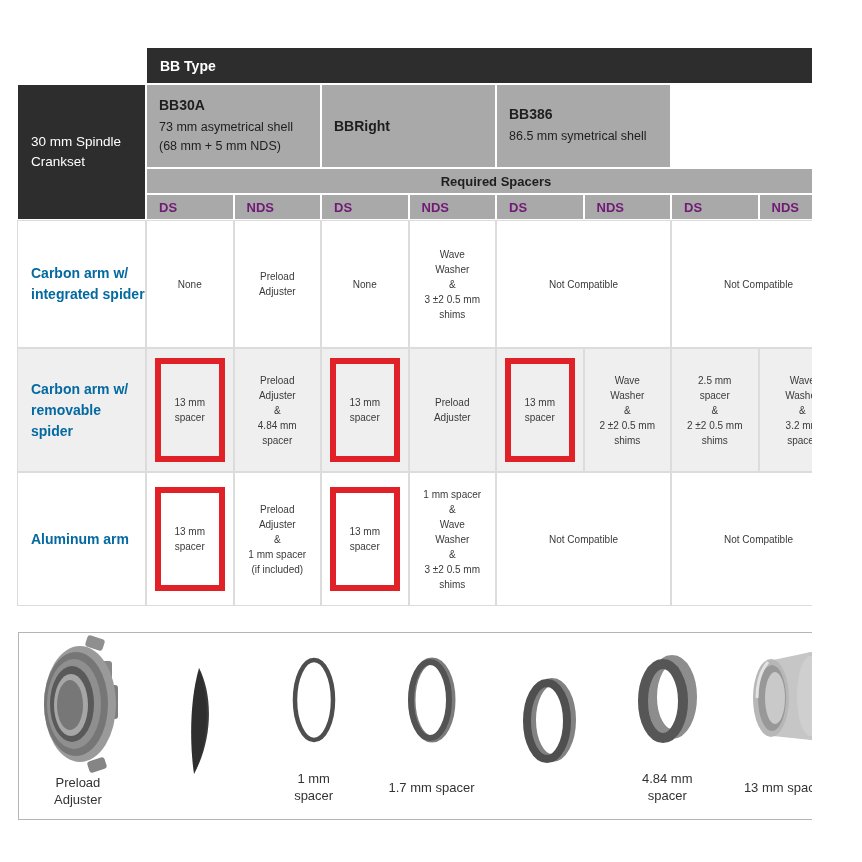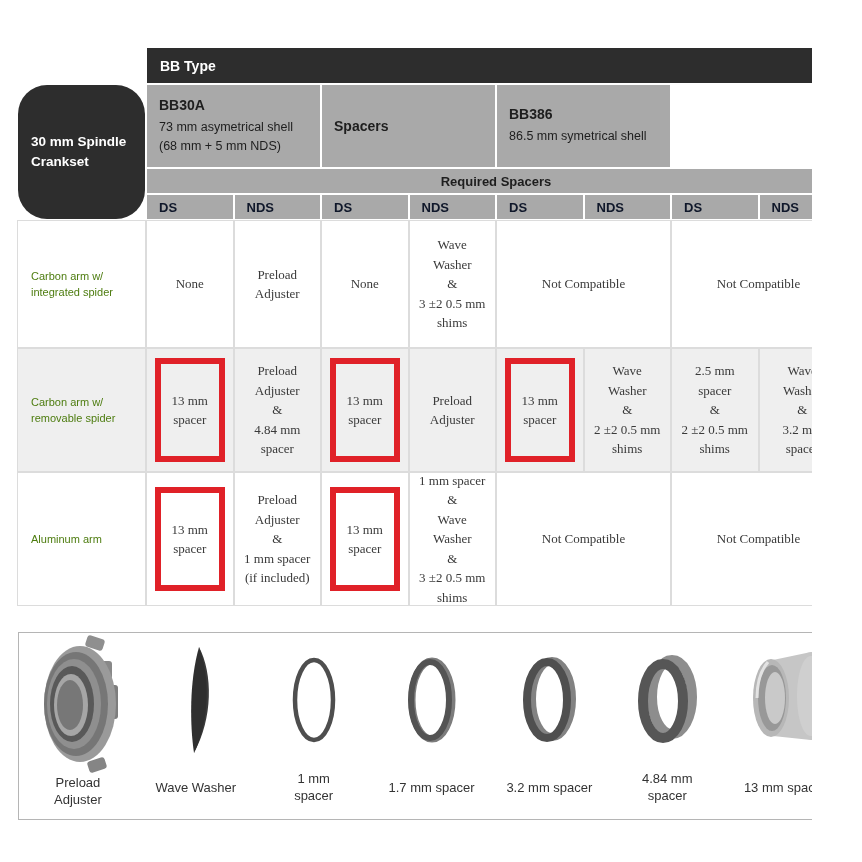--- a/index.html
+++ b/index.html
@@ -7,37 +7,37 @@
         font-family:"Liberation Sans","DejaVu Sans",sans-serif;color:#3a3a3a;overflow:hidden;}
 
   
   .bbtable{position:absolute;left:18px;top:48px;width:827px;
            display:grid;grid-template-columns:127px repeat(8,1fr);
            grid-template-rows:35px 82px 24px 24px 126px 122px 132px;gap:2px;}
   .cell{box-sizing:border-box;}
   .c-empty{background:#ffffff;}
   .c-bbtype{grid-column:2/10;background:#2d2d2d;color:#ffffff;font-weight:bold;
             font-size:14px;display:flex;align-items:center;padding-left:13px;}
-  .c-rowgroup{grid-column:1;grid-row:2/5;background:#2d2d2d;color:#ffffff;font-weight:bold;
+  .c-rowgroup{grid-column:1;grid-row:2/5;background:#2d2d2d;color:#ffffff;font-weight:normal;
               font-size:13.5px;line-height:1.45;display:flex;align-items:center;
-              padding-left:13px;white-space:pre-line;border-radius:29px;}
+              padding-left:13px;white-space:pre-line;}
   .c-bbhead{background:#a9a9a9;grid-column:span 2;display:flex;flex-direction:column;
             justify-content:center;padding:8px 12px;color:#1e1e1e;}
   .c-bbhead .bbname{font-weight:bold;font-size:14px;}
   .c-bbhead .bbdesc{font-size:12.5px;line-height:1.5;margin-top:5px;white-space:pre-line;}
   .c-req{grid-column:2/10;background:#a9a9a9;color:#1e1e1e;font-weight:bold;font-size:13px;
          display:flex;align-items:center;justify-content:center;}
-  .c-dsnds{background:#a9a9a9;color:#0f172a;font-weight:bold;font-size:13px;
+  .c-dsnds{background:#a9a9a9;color:#701a75;font-weight:bold;font-size:13px;
            display:flex;align-items:center;padding-left:12px;}
-  .c-label{background:#ffffff;outline:1px solid #dcdcdc;font-weight:normal;font-size:11px;
-           line-height:1.5;color:#4d7c0f;display:flex;align-items:center;padding-left:13px;
+  .c-label{background:#ffffff;outline:1px solid #dcdcdc;font-weight:bold;font-size:14px;
+           line-height:1.5;color:#0369a1;display:flex;align-items:center;padding-left:13px;
            white-space:pre-line;}
-  .c-data{background:#ffffff;outline:1px solid #dcdcdc;font-size:13px;line-height:1.5;
+  .c-data{background:#ffffff;outline:1px solid #dcdcdc;font-size:10px;line-height:1.5;
           display:flex;align-items:center;justify-content:center;text-align:center;
-          white-space:pre-line;padding:4px;font-family:Liberation Serif, serif;}
+          white-space:pre-line;padding:4px;}
   .span2{grid-column:span 2;}
   .alt .c-label,.alt.c-data,.c-data.alt{background:#efefef;}
   .redbox{border:6px solid #e02128;width:70px;min-height:104px;display:flex;
           align-items:center;justify-content:center;text-align:center;white-space:pre-line;
           box-sizing:border-box;}
 
   
   .legend{position:absolute;left:18px;top:632px;width:827px;height:188px;
           border:1px solid #b5b5b5;box-sizing:border-box;display:flex;background:#ffffff;}
   .legend-item{flex:1 1 0;display:flex;flex-direction:column;align-items:center;
@@ -57,21 +57,21 @@
     <div class="cell c-bbtype">BB Type</div>
 
     <div class="cell c-rowgroup">30 mm Spindle
 Crankset</div>
     <div class="cell c-bbhead">
       <div class="bbname">BB30A</div>
       <div class="bbdesc">73 mm asymetrical shell
 (68 mm + 5 mm NDS)</div>
     </div>
     <div class="cell c-bbhead">
-      <div class="bbname">Spacers</div>
+      <div class="bbname">BBRight</div>
     </div>
     <div class="cell c-bbhead">
       <div class="bbname">BB386</div>
       <div class="bbdesc">86.5 mm symetrical shell</div>
     </div>
 
     <div class="cell c-req">Required Spacers</div>
 
     <div class="cell c-dsnds">DS</div>
     <div class="cell c-dsnds">NDS</div>
@@ -179,21 +179,20 @@
 Adjuster</div>
     </div>
 
     <div class="legend-item">
       <div class="legend-img">
         <svg width="60" height="112" viewBox="0 0 60 112">
           <path d="M33 3 C47 30 47 74 28 109 C36 76 37 31 33 3 Z" fill="#3b3b3b"></path>
           <path d="M33 3 C44 32 44 76 28 109 C24 82 23 38 33 3 Z" fill="#2f2f2f"></path>
         </svg>
       </div>
-      <div class="legend-label">Wave Washer</div>
     </div>
 
 
     <div class="legend-item">
       <div class="legend-img">
         <svg width="56" height="92" viewBox="0 0 56 92">
           <ellipse cx="28" cy="46" rx="19" ry="40" fill="none" stroke="#4e4e4e" stroke-width="4.5"></ellipse>
         </svg>
       </div>
       <div class="legend-label">1 mm
@@ -210,21 +209,20 @@
       <div class="legend-label">1.7 mm spacer</div>
     </div>
 
     <div class="legend-item">
       <div class="legend-img">
         <svg width="64" height="92" viewBox="0 0 64 92">
           <ellipse cx="35" cy="45" rx="20" ry="38" fill="none" stroke="#828282" stroke-width="8"></ellipse>
           <ellipse cx="30" cy="46" rx="20" ry="38" fill="none" stroke="#4f4f4f" stroke-width="8"></ellipse>
         </svg>
       </div>
-      <div class="legend-label">3.2 mm spacer</div>
     </div>
 
     <div class="legend-item">
       <div class="legend-img">
         <svg width="70" height="94" viewBox="0 0 70 94">
           <ellipse cx="40" cy="44" rx="20" ry="37" fill="none" stroke="#8d8d8d" stroke-width="10"></ellipse>
           <ellipse cx="31" cy="48" rx="20" ry="37" fill="none" stroke="#565656" stroke-width="10"></ellipse>
         </svg>
       </div>
       <div class="legend-label">4.84 mm

